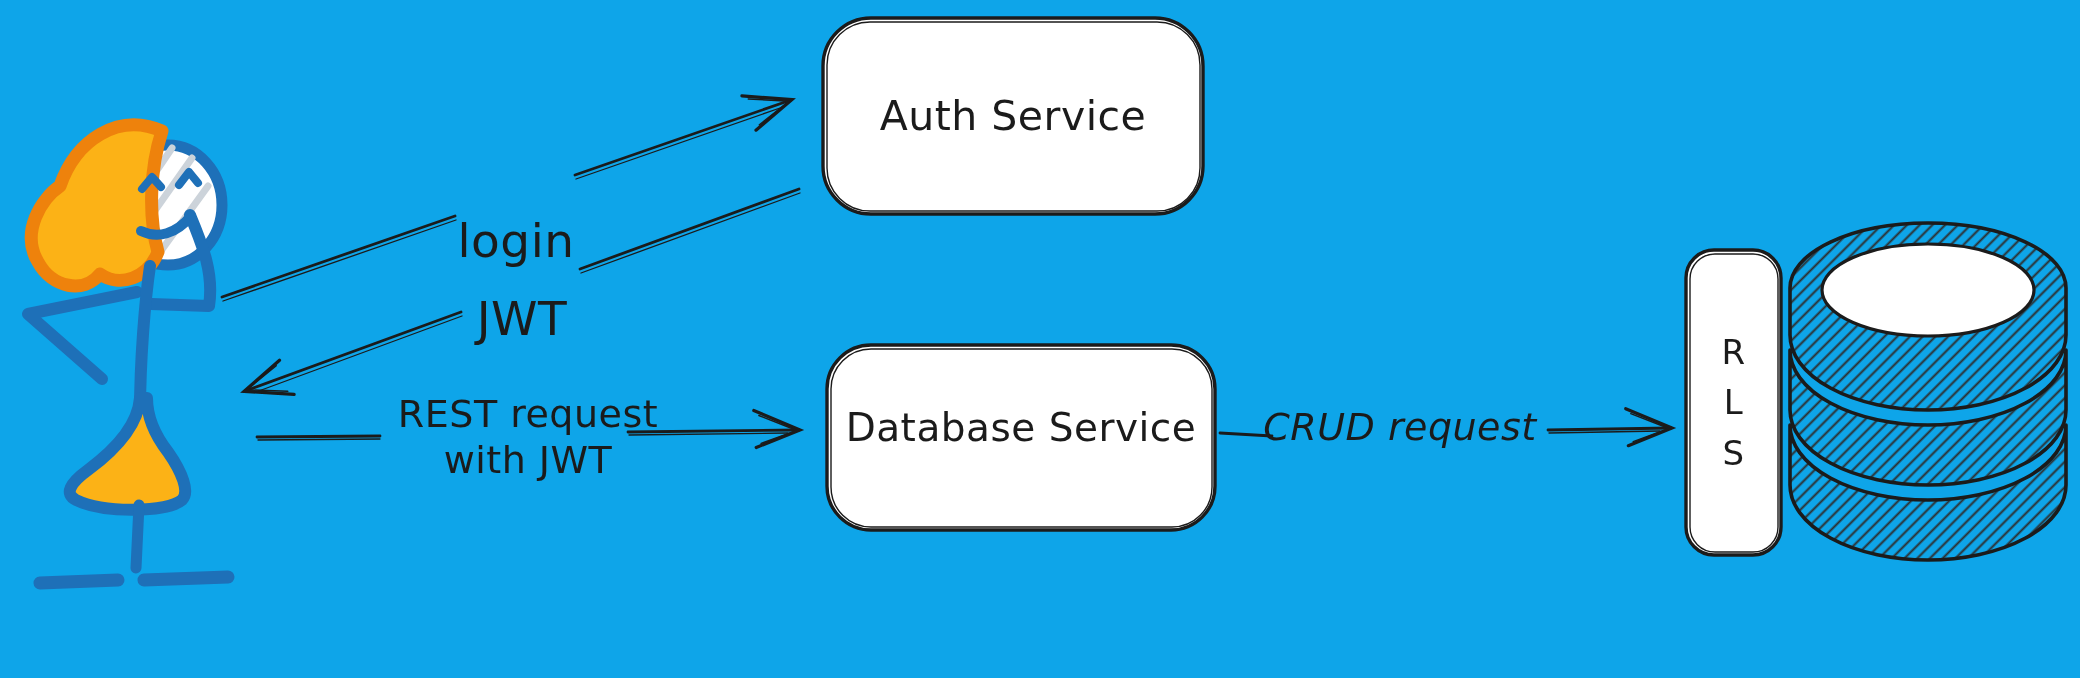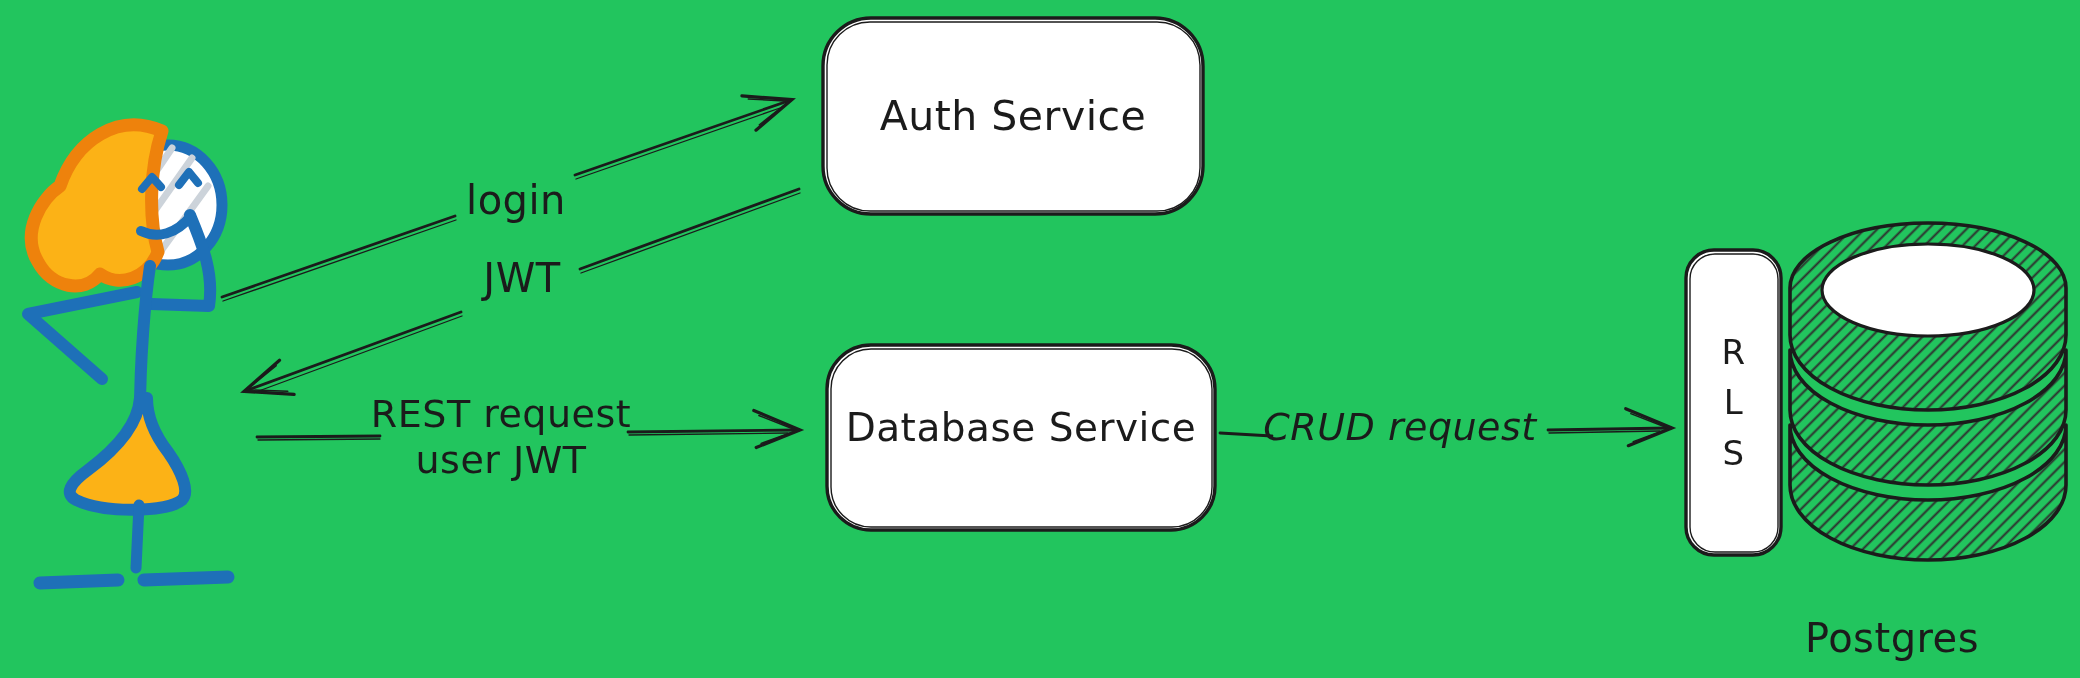--- a/index.html
+++ b/index.html
@@ -1,34 +1,34 @@
 <!DOCTYPE html>
 <html><head>
 <meta charset="utf-8">
 <style>
   html, body { margin: 0; padding: 0; background: #ffffff; }
   .canvas {
     position: relative;
     width: 2080px;
     height: 678px;
-    background: #22c55e;
+    background: #0ea5e9;
     overflow: hidden;
     font-family: "DejaVu Sans", "Liberation Sans", sans-serif;
     color: #1b1b1b;
   }
   svg.scene { position: absolute; left: 0; top: 0; }
   .lbl {
     position: absolute;
     transform: translate(-50%, -50%);
     white-space: nowrap;
     color: #1b1b1b;
     text-align: center;
     letter-spacing: 0.5px;
   }
-  .edge-lbl { font-size: 40px; }
+  .edge-lbl { font-size: 47px; margin-top: 40px; }
   .edge-lbl-2line { font-size: 38px; line-height: 1.2; }
   .node-lbl-box {
     position: absolute;
     display: flex;
     align-items: center;
     justify-content: center;
     text-align: center;
     color: #1b1b1b;
     letter-spacing: 0.5px;
   }
@@ -37,21 +37,21 @@
   .rls-box {
     left: 1686px; top: 250px; width: 95px; height: 305px;
     display: flex; flex-direction: column;
     align-items: center; justify-content: center;
     font-size: 34px; line-height: 1.48; letter-spacing: 0.5px;
     position: absolute; color: #1b1b1b; text-align: center;
   }
   .postgres-lbl { left: 1892px; top: 638px; font-size: 40px; }
   .login-lbl { left: 516px; top: 200px; }
   .jwt-lbl   { left: 522px; top: 278px; }
-  .rest-lbl  { left: 501px; top: 438px; }
+  .rest-lbl  { left: 528px; top: 438px; }
   .crud-lbl  { left: 1400px; top: 428px; font-style: italic; }
 </style>
 </head>
 <body>
 
 <div class="canvas">
 
   <svg class="scene" width="2080" height="678" viewBox="0 0 2080 678">
     <defs>
       <pattern id="hatch" patternUnits="userSpaceOnUse" width="9" height="9" patternTransform="rotate(45)">
@@ -171,22 +171,21 @@
     <span>L</span>
     <span>S</span>
   </div>
 
   <div class="lbl edge-lbl login-lbl">login</div>
 
   <div class="lbl edge-lbl jwt-lbl">JWT</div>
 
   <div class="lbl edge-lbl-2line rest-lbl">
     <div>REST request</div>
-    <div>user JWT</div>
+    <div>with JWT</div>
   </div>
 
   <div class="lbl edge-lbl-2line crud-lbl">
     <div>CRUD request</div>
   </div>
 
-  <div class="lbl postgres-lbl">Postgres</div>
 
 </div>
 
 </body></html>

